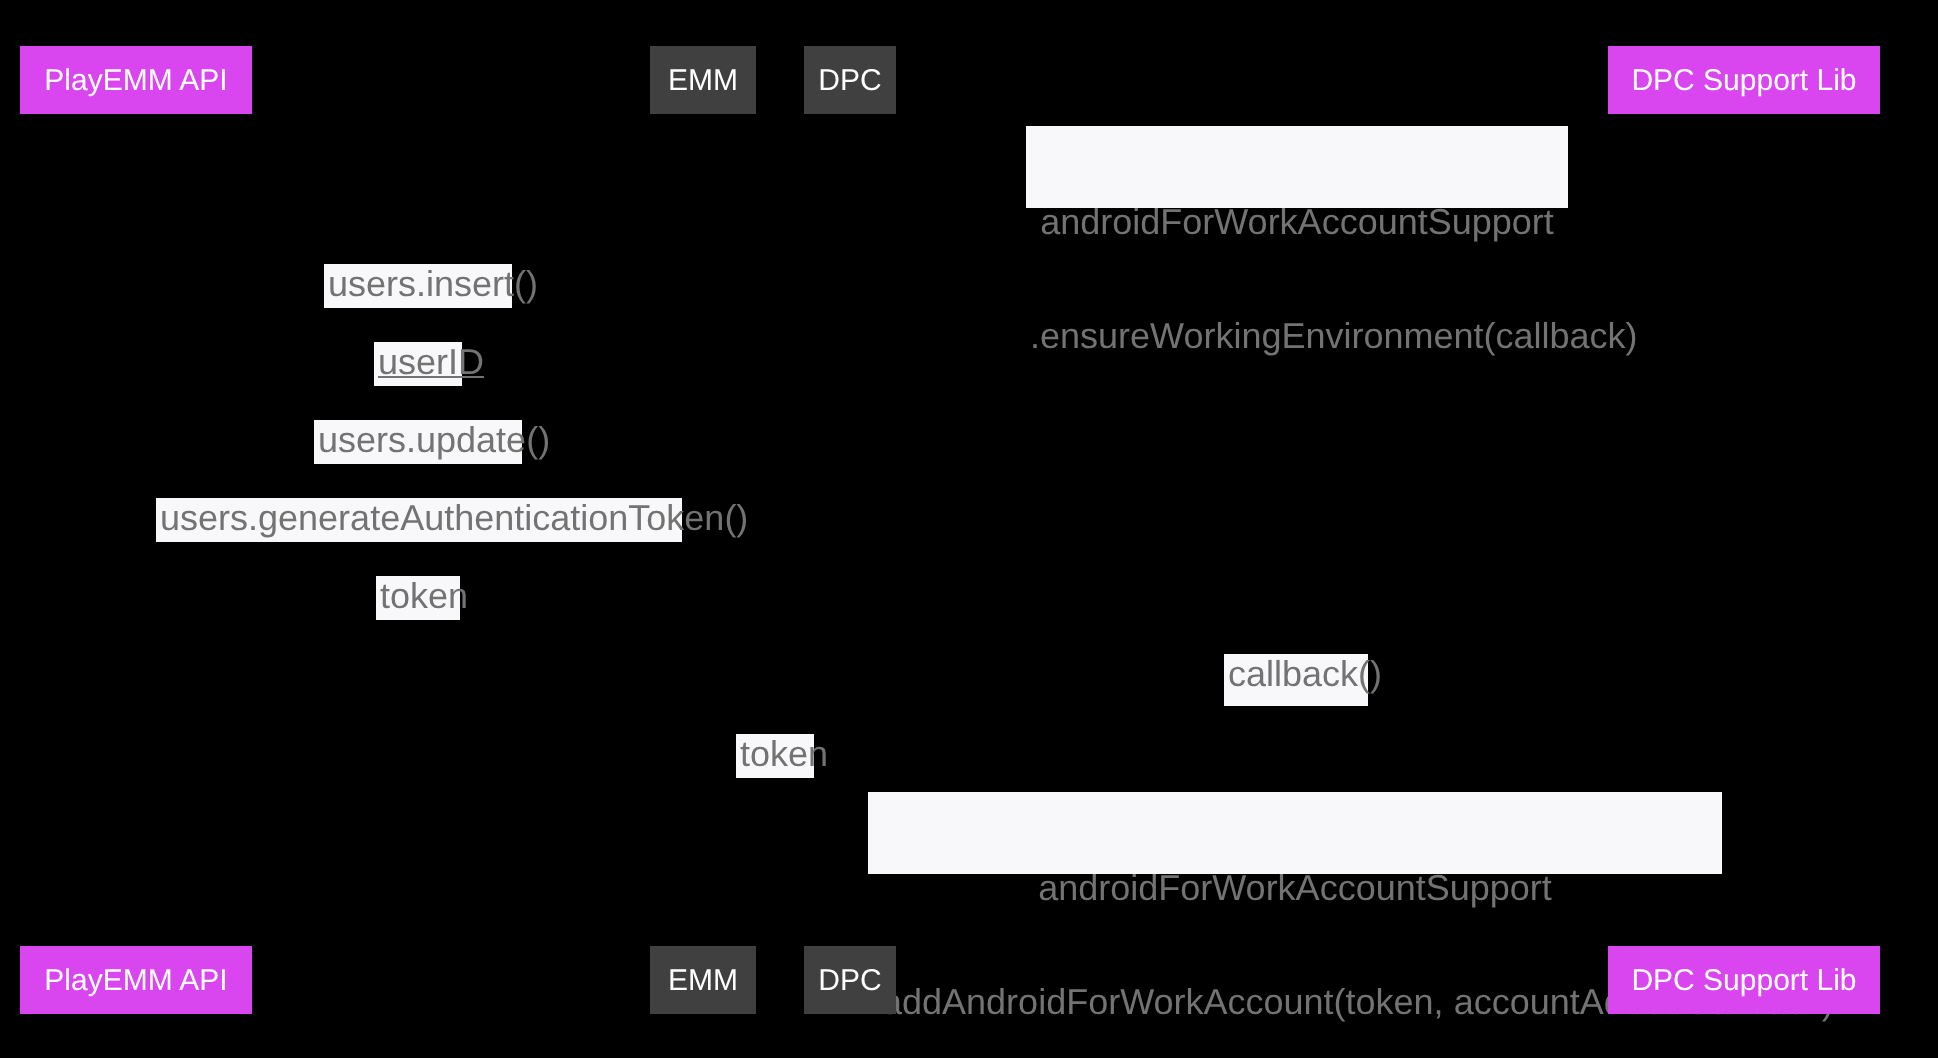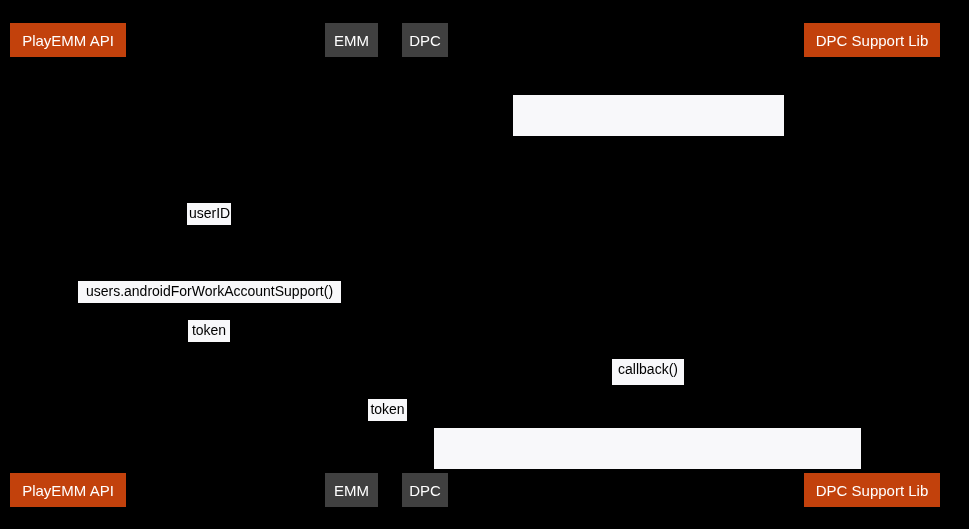--- a/index.html
+++ b/index.html
@@ -20,34 +20,33 @@
     position: absolute;
     display: flex;
     align-items: center;
     justify-content: center;
     color: #ffffff;
     font-size: 15px;
     line-height: 1;
     white-space: nowrap;
     box-sizing: border-box;
   }
-  .participant.green { background: #c2410c; }
+  .participant.green { background: #d946ef; }
   .participant.blue  { background: #404040; }
 
   .msg-label {
     position: absolute;
     background: #f8f8fa;
-    color: #000000;
-    font-size: 14px;
+    color: #737373;
+    font-size: 18px;
     line-height: 19px;
     text-align: center;
     white-space: pre;
     box-sizing: border-box;
     padding: 1px 2px;
-    margin-top: 32px;
   }
   .lifeline {
     position: absolute;
     width: 1px;
     background: #000000;
   }
 </style>
 </head>
 <body>
 
@@ -69,25 +68,27 @@
   </div>
   <div class="participant green" style="left:804px; top:23px; width:136px; height:34px;">
     <span>DPC Support Lib</span>
   </div>
 
   <div class="msg-label" style="left:513px; top:63px; width:271px; height:41px;">
     <div>androidForWorkAccountSupport</div>
     <div>.ensureWorkingEnvironment(callback)</div>
   </div>
 
+  <div class="msg-label" style="left:162px; top:132px; width:94px; height:22px;">users.insert()</div>
 
-  <div class="msg-label" style="left:187px; top:171px; width:44px; height:22px;">userID</div>
+  <div class="msg-label" style="left:187px; top:171px; width:44px; height:22px;text-decoration:underline;">userID</div>
 
+  <div class="msg-label" style="left:157px; top:210px; width:104px; height:22px;">users.update()</div>
 
-  <div class="msg-label" style="left:78px; top:249px; width:263px; height:22px;">users.androidForWorkAccountSupport()</div>
+  <div class="msg-label" style="left:78px; top:249px; width:263px; height:22px;">users.generateAuthenticationToken()</div>
 
   <div class="msg-label" style="left:188px; top:288px; width:42px; height:22px;">token</div>
 
   <div class="msg-label" style="left:612px; top:327px; width:72px; height:26px;">callback()</div>
 
   <div class="msg-label" style="left:368px; top:367px; width:39px; height:22px;">token</div>
 
   <div class="msg-label" style="left:434px; top:396px; width:427px; height:41px;">
     <div>androidForWorkAccountSupport</div>
     <div>.addAndroidForWorkAccount(token, accountAddedCallback)</div>

